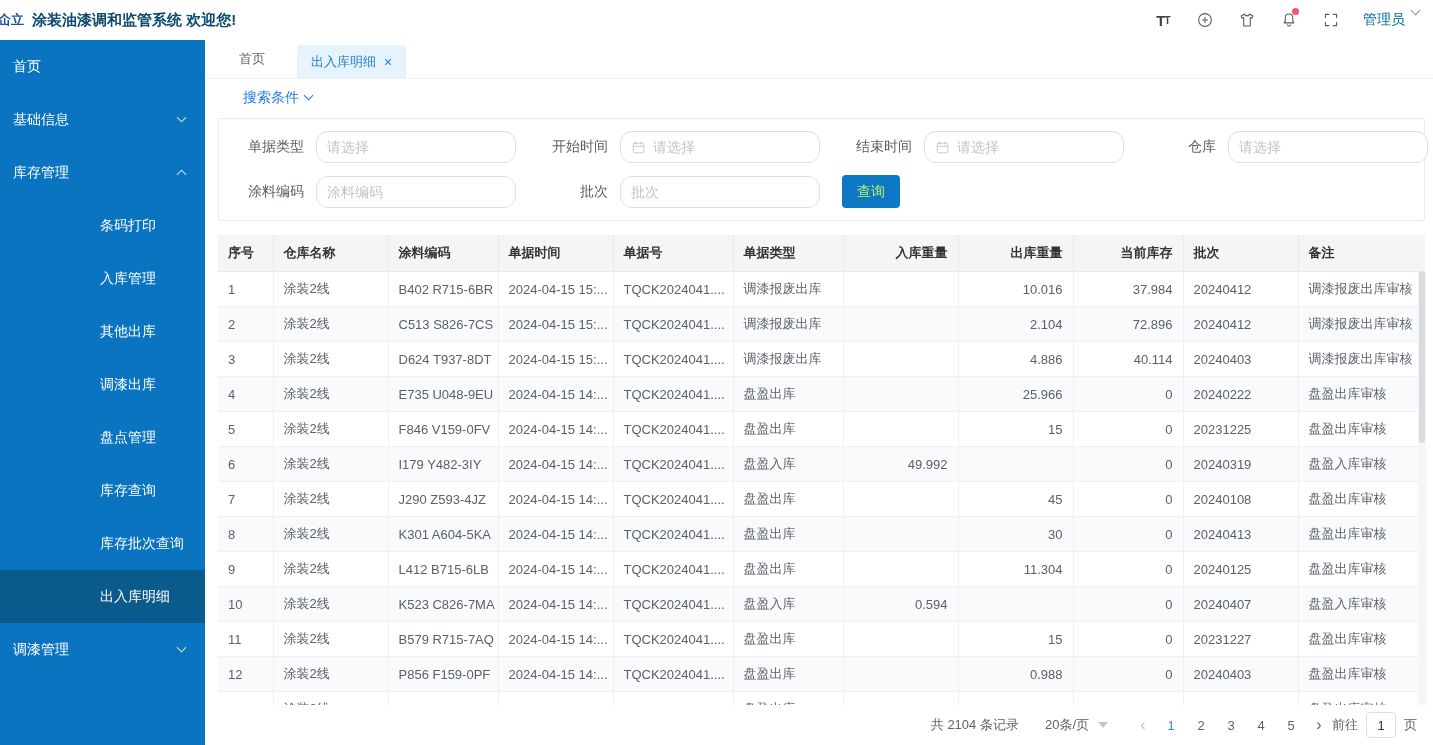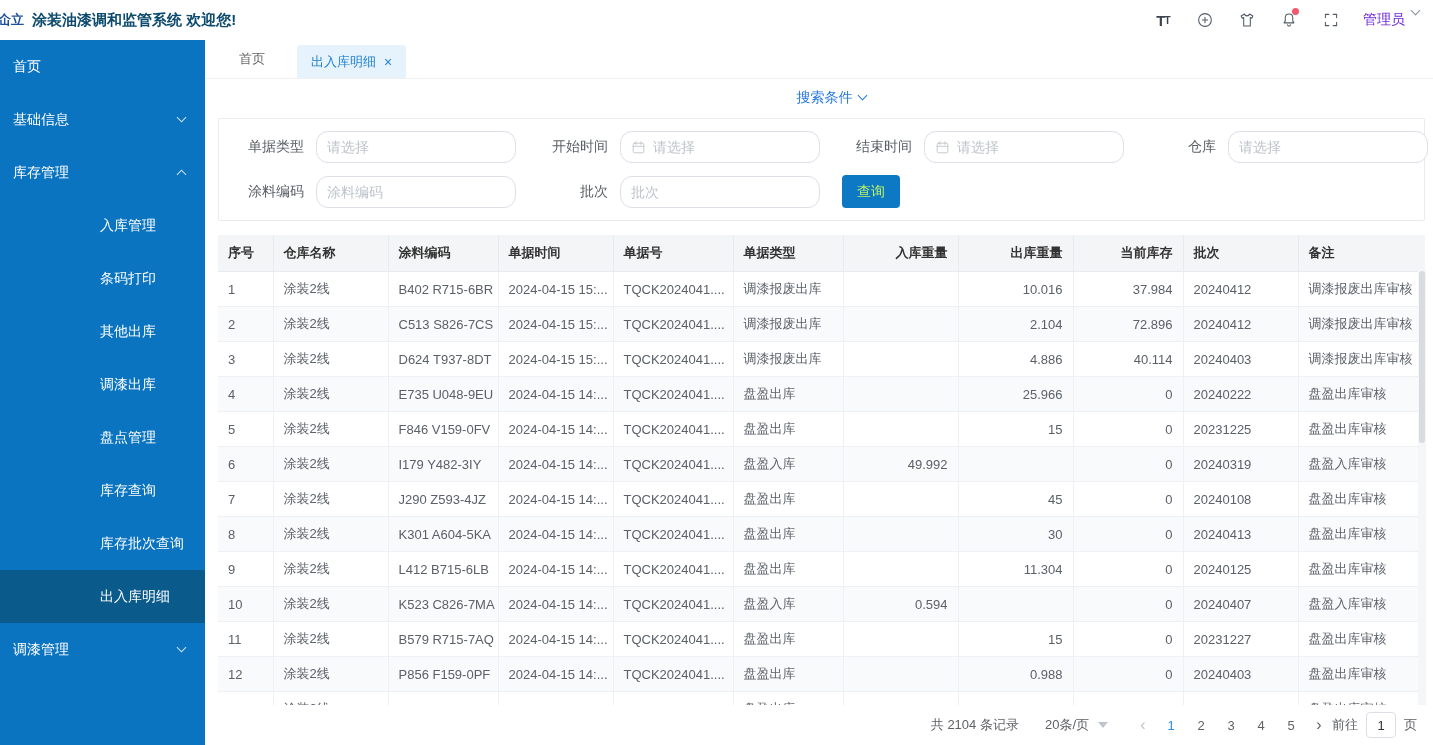--- a/index.html
+++ b/index.html
@@ -10,21 +10,21 @@
   
   .topbar { position:absolute; top:0; left:0; right:0; height:40px; background:#fff; display:flex; align-items:center; padding:0 14px 0 2px; }
   .brand-mark { color:#1c4f9e; font-weight:bold; font-size:13px; width:34px; overflow:hidden; white-space:nowrap; margin-left:-4px; }
   .app-title { color:#0c4a6e; font-weight:600; font-size:15px; white-space:nowrap; }
   .topbar-right { margin-left:auto; display:flex; align-items:center; gap:22px; }
   .tool-icon { position:relative; width:20px; height:20px; display:flex; align-items:center; justify-content:center; color:#525b66; cursor:pointer; }
   .tool-icon svg { width:18px; height:18px; stroke:#525b66; fill:none; stroke-width:1.4; stroke-linecap:round; stroke-linejoin:round; }
   .font-ic { font-size:15px; font-weight:700; color:#3b4350; letter-spacing:-1px; }
   .font-ic small { font-size:10px; font-weight:700; }
   .red-dot { position:absolute; top:-2px; right:0px; width:7px; height:7px; border-radius:50%; background:#f0596b; }
-  .user-box { display:flex; align-items:flex-start; gap:7px; font-size:14px; color:#6d28d9; cursor:pointer; }
+  .user-box { display:flex; align-items:flex-start; gap:7px; font-size:14px; color:#0369a1; cursor:pointer; }
   .chev { display:inline-block; width:7px; height:7px; border-right:1.5px solid #8a9099; border-bottom:1.5px solid #8a9099; }
   .chev.down { transform:rotate(45deg); margin-top:-4px; }
   .chev.up { transform:rotate(-135deg); margin-top:4px; }
 
   
   .sidebar { position:absolute; top:40px; left:0; bottom:0; width:205px; background:#0b74c1; overflow:hidden; }
   .side-item { height:53px; display:flex; align-items:center; padding-left:13px; color:#fff; font-size:14px; cursor:pointer; }
   .side-item .chev { border-color:rgba(255,255,255,.8); margin-right:20px; }
   .side-item .spacer { margin-left:auto; }
   .side-item.sub { padding-left:100px; }
@@ -32,21 +32,21 @@
 
   
   .main { position:absolute; top:40px; left:205px; right:0; bottom:0; background:#fff; }
 
   .tabbar { height:39px; border-bottom:1px solid #eef0f3; display:flex; align-items:stretch; padding-left:24px; }
   .tab { display:flex; align-items:center; font-size:13px; color:#666; padding:0 10px; cursor:pointer; }
   .tab.active { background:#e7f3fc; color:#1f80d0; border-radius:4px 4px 0 0; margin-top:5px; padding:0 14px; gap:8px; }
   .tab .close-x { font-size:14px; line-height:1; color:#1f80d0; cursor:pointer; }
   .tab-gap { width:22px; }
 
-  .toggle-row { height:37px; display:flex; align-items:center; justify-content:center; padding-right:14px;padding-left:38px; }
+  .toggle-row { height:37px; display:flex; align-items:center; justify-content:flex-start; padding-right:14px;padding-left:38px; }
   .search-toggle { color:#2678e3; font-size:14px; display:flex; align-items:center; gap:6px; cursor:pointer; }
   .search-toggle .chev { border-color:#2678e3; }
 
   .search-panel { margin:2px 8px 0 13px; border:1px solid #e9ebef; border-radius:2px; background:#fff; padding:12px 0 12px 15px; }
   .s-row { display:flex; align-items:center; gap:22px; }
   .s-row + .s-row { margin-top:12px; }
   .field { display:flex; align-items:center; }
   .field .lbl { width:70px; text-align:right; font-size:14px; color:#5a5f66; margin-right:12px; white-space:nowrap; }
   .inp { width:200px; height:32px; border:1px solid #dcdfe6; border-radius:12px; display:flex; align-items:center; padding:0 10px; gap:7px; background:#fff; }
   .inp input { border:none; outline:none; flex:1; min-width:0; font-size:14px; color:#333; font-family:inherit; background:transparent; }
@@ -129,26 +129,26 @@
       <span class="label">基础信息</span>
       <span class="spacer"></span>
       <i class="chev down"></i>
     </div>
       <div class="side-item">
       <span class="label">库存管理</span>
       <span class="spacer"></span>
       <i class="chev up"></i>
     </div>
       <div class="side-item sub">
+      <span class="label">条码打印</span>
+      <span class="spacer"></span>
+
+    </div>
+      <div class="side-item sub">
       <span class="label">入库管理</span>
-      <span class="spacer"></span>
-
-    </div>
-      <div class="side-item sub">
-      <span class="label">条码打印</span>
       <span class="spacer"></span>
 
     </div>
       <div class="side-item sub">
       <span class="label">其他出库</span>
       <span class="spacer"></span>
 
     </div>
       <div class="side-item sub">
       <span class="label">调漆出库</span>

